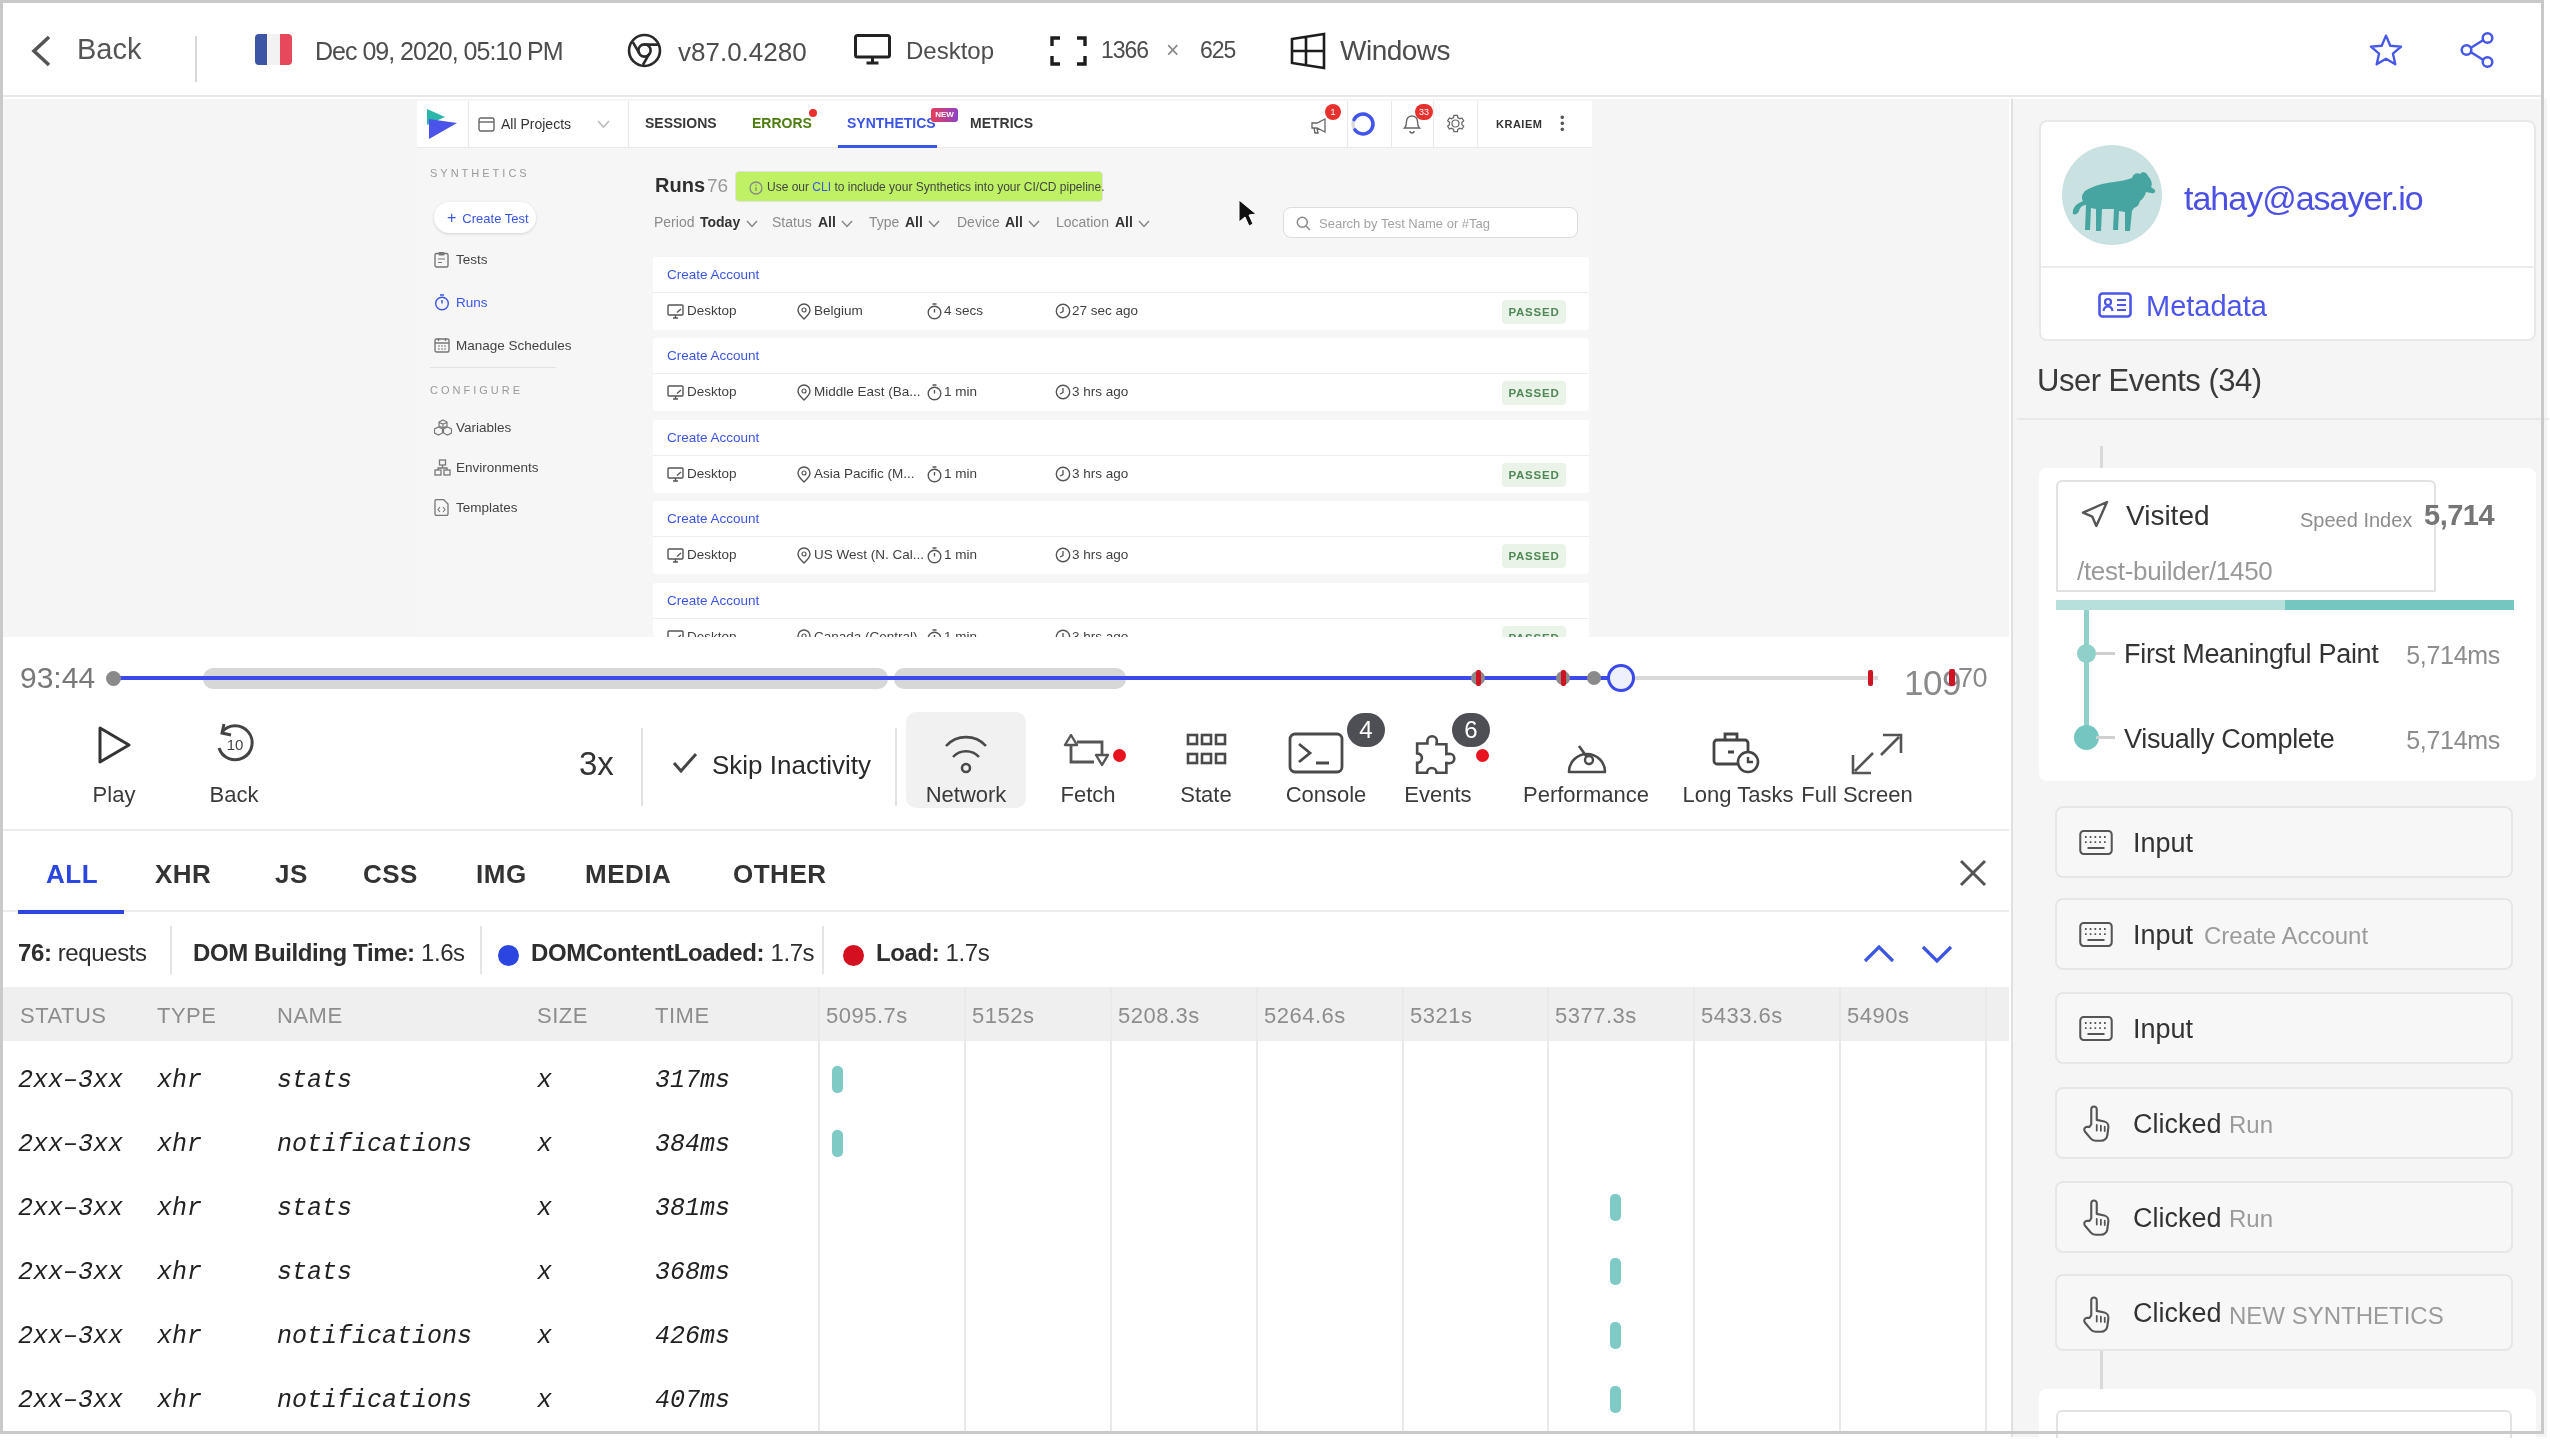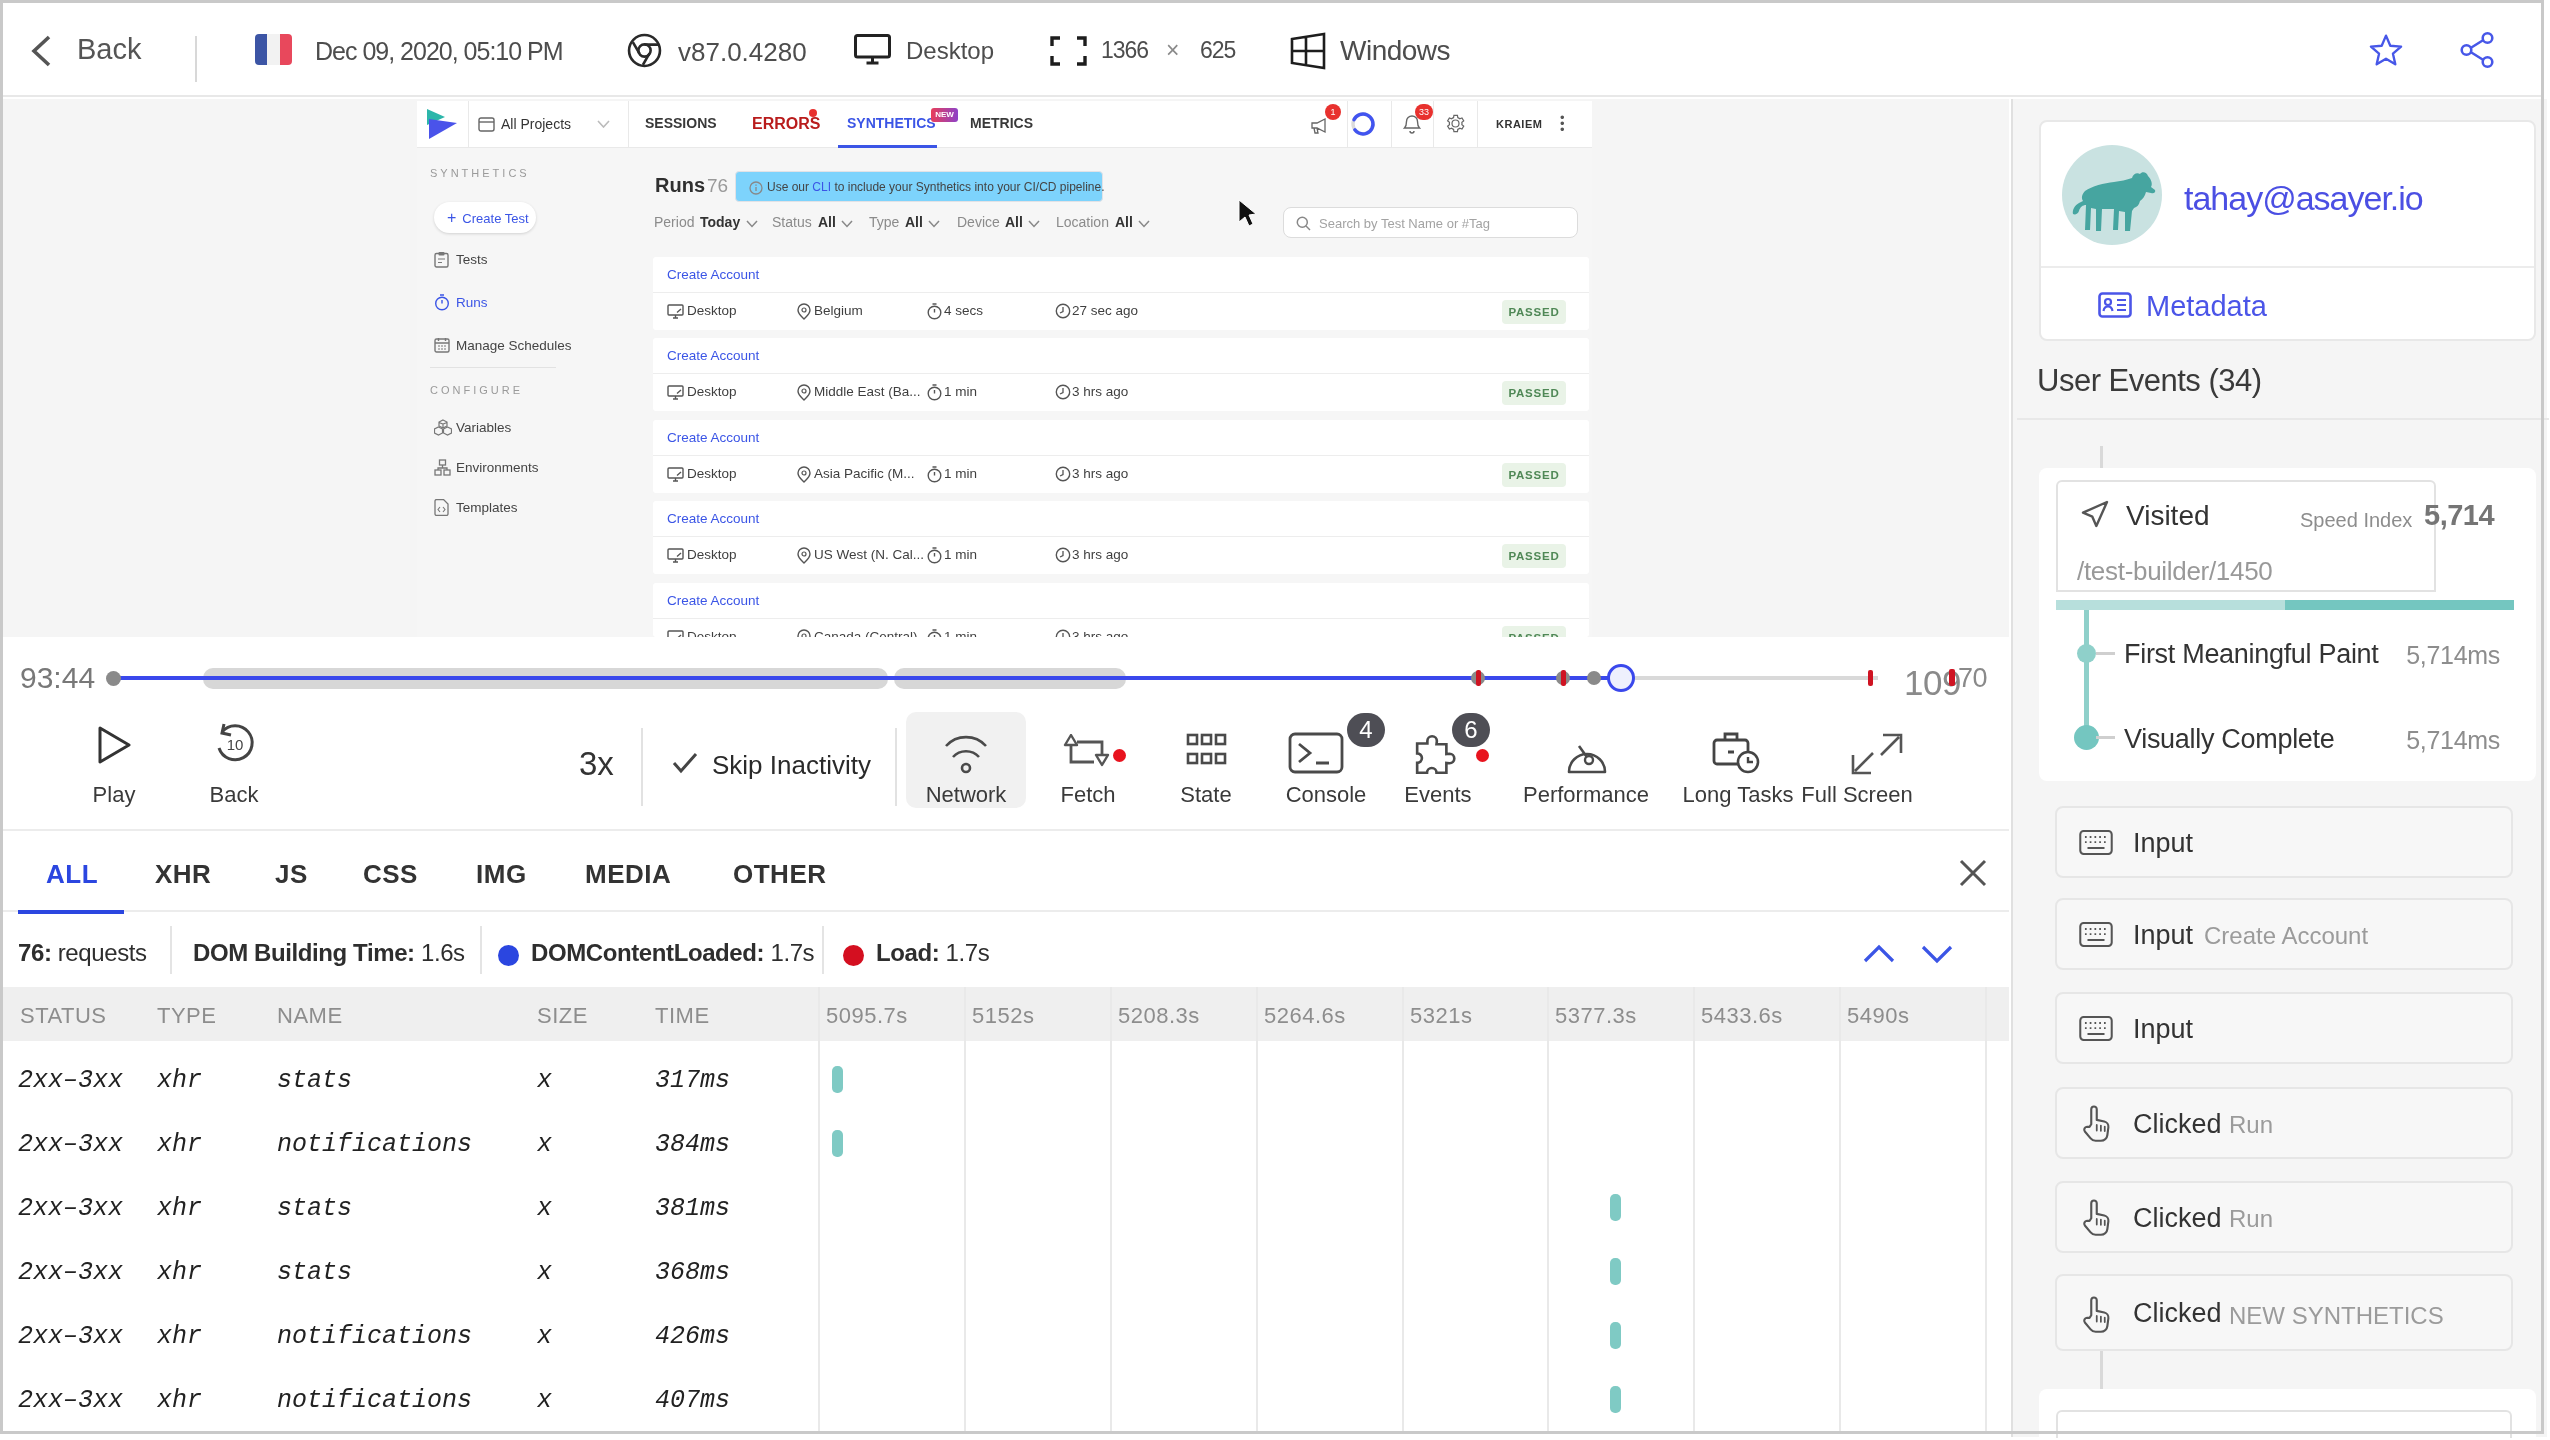--- a/index.html
+++ b/index.html
@@ -117,21 +117,21 @@
       <svg class="abs" style="left:61px;top:16px" width="17" height="15" viewBox="0 0 17 15">
           <rect x="1" y="1" width="15" height="13" rx="2" fill="none" stroke="#666" stroke-width="1.4"></rect>
           <path d="M1 5 h15" stroke="#666" stroke-width="1.4"></path>
         </svg>
       <div class="abs" style="left:84px;top:15px;font-size:14px;color:#333">All Projects</div>
       <svg class="abs" style="left:180px;top:19px" width="13" height="8" viewBox="0 0 13 8">
           <path d="M1 1 L6.5 7 L12 1" fill="none" stroke="#bbb" stroke-width="1.6"></path>
         </svg>
       <div class="abs" style="left:211px;top:0;width:1px;height:47px;background:#e9e9e9"></div>
       <div class="abs" style="left:228px;top:14px;font-size:14px;font-weight:bold;color:#393939">SESSIONS</div>
-      <div class="abs" style="left:335px;top:14px;font-size:16px;font-weight:bold;color:#b91c1c">ERRORS</div>
+      <div class="abs" style="left:335px;top:14px;font-size:14px;font-weight:bold;color:#4d7c0f">ERRORS</div>
       <div class="abs" style="left:392px;top:8px;width:8px;height:8px;border-radius:50%;background:#e8312e"></div>
       <div class="abs" style="left:430px;top:14px;font-size:14px;font-weight:bold;color:#3b55e6">SYNTHETICS</div>
       <div class="abs" style="left:514px;top:7px;width:27px;height:14px;border-radius:3px;background:linear-gradient(90deg,#e83e5a,#8d42c8);color:#fff;font-size:8px;font-weight:bold;text-align:center;line-height:14px">NEW</div>
       <div class="abs" style="left:421px;top:44px;width:99px;height:3px;background:#3b55e6"></div>
       <div class="abs" style="left:553px;top:14px;font-size:14px;font-weight:bold;color:#393939">METRICS</div>
       <div class="abs" style="left:930px;top:0;width:1px;height:47px;background:#e9e9e9"></div>
       <div class="abs" style="left:974px;top:0;width:1px;height:47px;background:#e9e9e9"></div>
       <div class="abs" style="left:1016px;top:0;width:1px;height:47px;background:#e9e9e9"></div>
       <div class="abs" style="left:1060px;top:0;width:1px;height:47px;background:#e9e9e9"></div>
       <svg class="abs" style="left:893px;top:16px" width="19" height="17" viewBox="0 0 19 17">
@@ -187,21 +187,21 @@
       </svg>
     <div class="abs" style="left:39px;top:359px;font-size:13.5px;color:#444">Environments</div>
     <svg class="abs" style="left:17px;top:398px" width="15" height="17" viewBox="0 0 15 17">
         <path d="M1 2 a1.5 1.5 0 0 1 1.5 -1.5 h7 L14 5 v10 a1.5 1.5 0 0 1 -1.5 1.5 h-10 A1.5 1.5 0 0 1 1 15 Z" fill="none" stroke="#777" stroke-width="1.3"></path>
         <path d="M6 8 l-2 2.5 2 2.5 M9 8 l2 2.5 -2 2.5" fill="none" stroke="#777" stroke-width="1.1"></path>
       </svg>
     <div class="abs" style="left:39px;top:399px;font-size:13.5px;color:#444">Templates</div>
 
     <div class="abs" style="left:238px;top:73px;font-size:20px;font-weight:bold;color:#2f2f2f">Runs</div>
     <div class="abs" style="left:290px;top:74px;font-size:19px;color:#999">76</div>
-    <div class="abs" style="left:318px;top:70px;width:368px;height:31px;background:#7dd3fc;border:1px solid #e2e2e6;border-radius:4px">
+    <div class="abs" style="left:318px;top:70px;width:368px;height:31px;background:#bef264;border:1px solid #e2e2e6;border-radius:4px">
       <svg class="abs" style="left:13px;top:9px" width="14" height="14" viewBox="0 0 14 14">
           <circle cx="7" cy="7" r="6" fill="none" stroke="#888" stroke-width="1.3"></circle>
           <path d="M7 6 v4 M7 3.4 v1.4" stroke="#888" stroke-width="1.3"></path>
         </svg>
       <div class="abs" style="left:31px;top:8px;font-size:12px;color:#444;white-space:nowrap">Use our <span style="color:#3b55e6">CLI</span> to include your Synthetics into your CI/CD pipeline.</div>
     </div>
     <div class="abs" style="left:237px;top:113px;font-size:14px;color:#8b8b8b">Period</div>
     <div class="abs" style="left:283px;top:113px;font-size:14px;font-weight:bold;color:#333">Today</div>
     <svg class="abs" style="left:329px;top:119px" width="12" height="8" viewBox="0 0 12 8">
         <path d="M1 1 L6 6.5 L11 1" fill="none" stroke="#888" stroke-width="1.5"></path>

